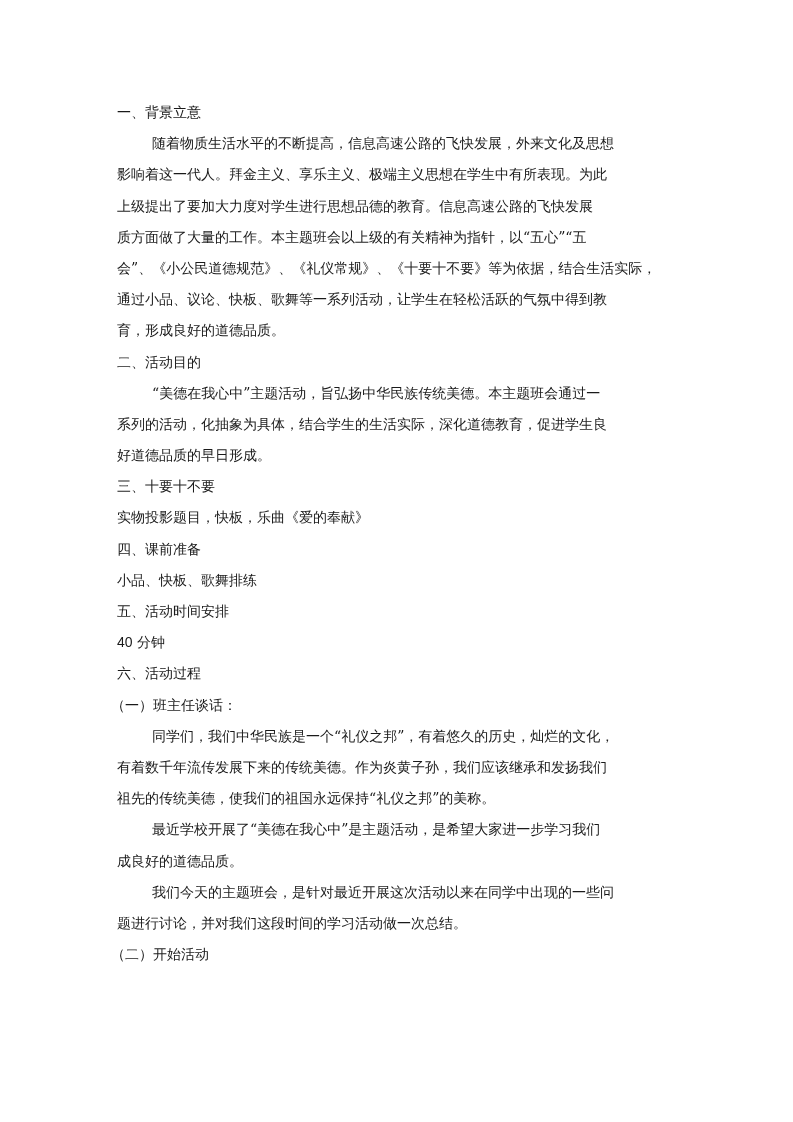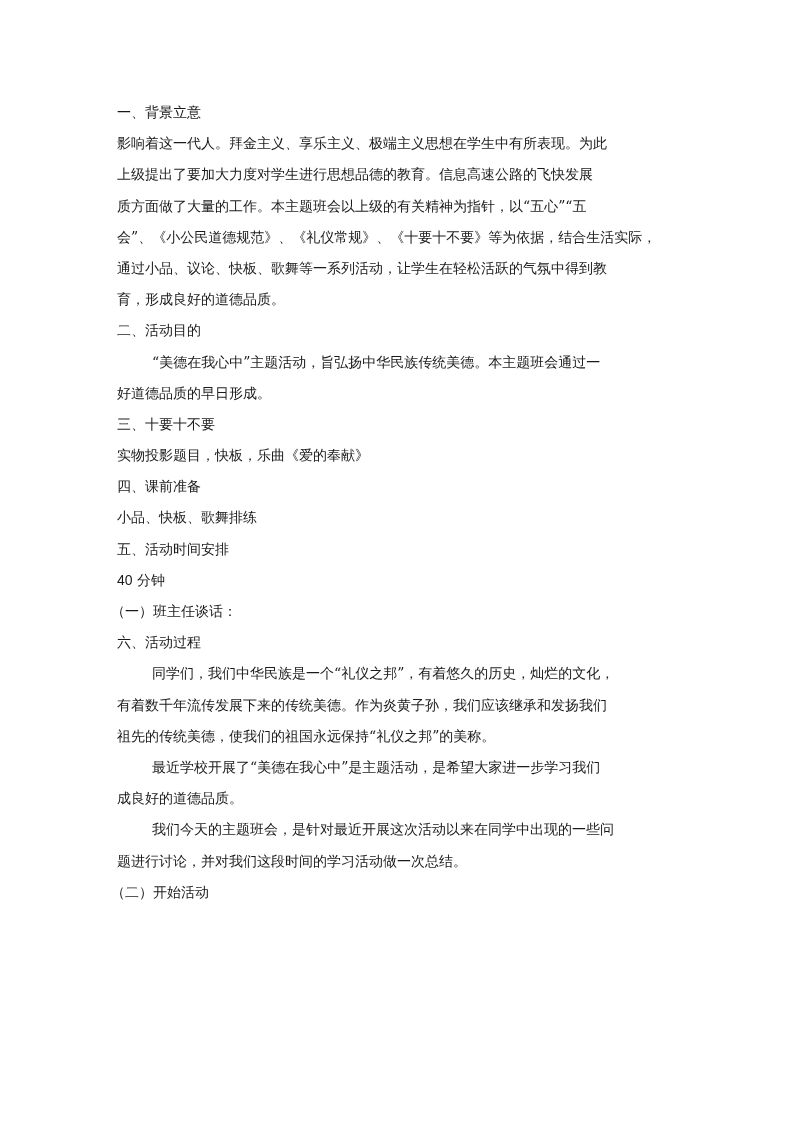--- a/index.html
+++ b/index.html
@@ -15,45 +15,47 @@
   .sub { margin-left: -6px; }
   .num { font-family: "Liberation Sans", "DejaVu Sans", sans-serif; }
 </style>
 </head>
 <body>
 
 <div class="page">
 
   <div class="line heading">一、背景立意</div>
   <div>
+    <div class="line indent">随着物质生活水平的不断提高，信息高速公路的飞快发展，外来文化及思想</div>
     <div class="line">影响着这一代人。拜金主义、享乐主义、极端主义思想在学生中有所表现。为此</div>
     <div class="line">上级提出了要加大力度对学生进行思想品德的教育。信息高速公路的飞快发展</div>
     <div class="line">质方面做了大量的工作。本主题班会以上级的有关精神为指针，以“五心”“五</div>
     <div class="line">会”、《小公民道德规范》、《礼仪常规》、《十要十不要》等为依据，结合生活实际，</div>
     <div class="line">通过小品、议论、快板、歌舞等一系列活动，让学生在轻松活跃的气氛中得到教</div>
     <div class="line">育，形成良好的道德品质。</div>
   </div>
 
   <div class="line heading">二、活动目的</div>
   <div>
     <div class="line indent">“美德在我心中”主题活动，旨弘扬中华民族传统美德。本主题班会通过一</div>
+    <div class="line">系列的活动，化抽象为具体，结合学生的生活实际，深化道德教育，促进学生良</div>
     <div class="line">好道德品质的早日形成。</div>
   </div>
 
   <div class="line heading">三、十要十不要</div>
   <div class="line">实物投影题目，快板，乐曲《爱的奉献》</div>
 
   <div class="line heading">四、课前准备</div>
   <div class="line">小品、快板、歌舞排练</div>
 
   <div class="line heading">五、活动时间安排</div>
   <div class="line"><span class="num">40</span><span> 分钟</span></div>
 
+  <div class="line heading">六、活动过程</div>
   <div class="line sub">（一）班主任谈话：</div>
-  <div class="line heading">六、活动过程</div>
 
   <div>
     <div class="line indent">同学们，我们中华民族是一个“礼仪之邦”，有着悠久的历史，灿烂的文化，</div>
     <div class="line">有着数千年流传发展下来的传统美德。作为炎黄子孙，我们应该继承和发扬我们</div>
     <div class="line">祖先的传统美德，使我们的祖国永远保持“礼仪之邦”的美称。</div>
   </div>
   <div>
     <div class="line indent">最近学校开展了“美德在我心中”是主题活动，是希望大家进一步学习我们</div>
     <div class="line">成良好的道德品质。</div>
   </div>

